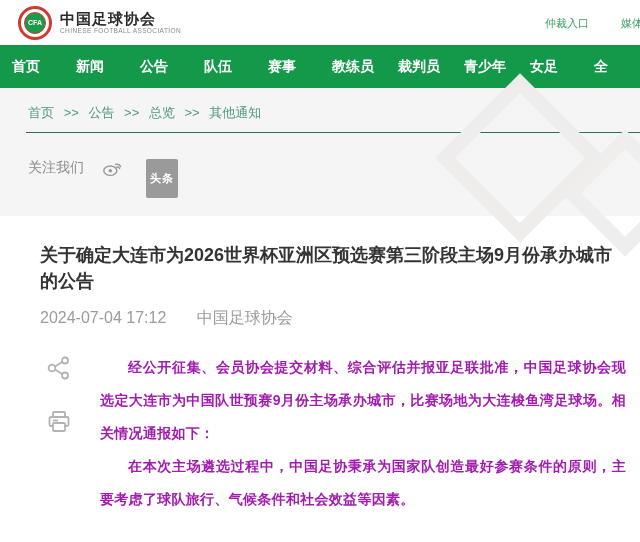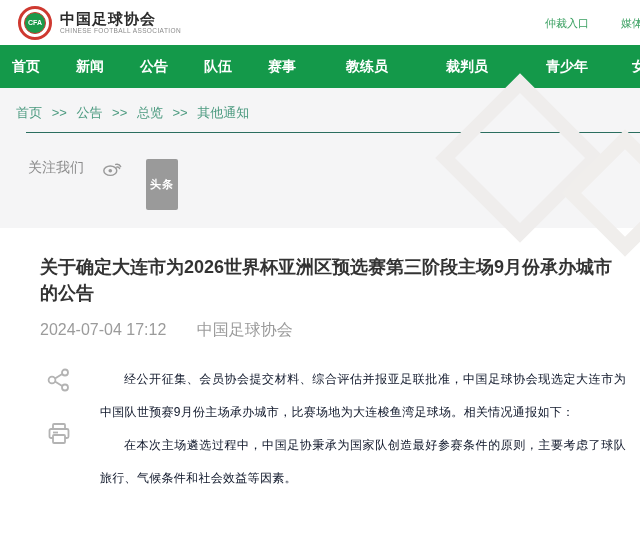--- a/index.html
+++ b/index.html
@@ -20,55 +20,55 @@
   .logo-sub { font-size:6.5px; color:#8a8a8a; letter-spacing:.4px; }
   .top-links { position:absolute; right:0; top:16px; display:flex; gap:32px;
     font-size:11px; color:#3aa061; white-space:nowrap; width:95px; overflow:hidden; }
   .top-links a { color:#3aa061; text-decoration:none; cursor:pointer; }
 
   
   .mainnav { height:43px; background:#14994a; display:flex; align-items:center;
     padding-left:12px; overflow:hidden; white-space:nowrap; }
   .mainnav .nav-item { color:#fff; font-size:14px; font-weight:bold;
     margin-right:0; cursor:pointer; flex:0 0 auto; width:64px; text-align:left; }
-  .mainnav .nav-item.n3 { width:86px;margin-left:14px; }
+  .mainnav .nav-item.n3 { width:66px; }
 
   
   .crumb-zone { position:relative; }
   .watermark1, .watermark2 { position:absolute; border:14px solid #efedec;
     transform:rotate(45deg); pointer-events:none; }
   .watermark1 { width:120px; height:120px; right:60px; top:10px; }
   .watermark2 { width:90px; height:90px; right:-30px; top:60px; border-color:#f0eeec; }
-  .breadcrumb { padding:16px 0 10px 16px; font-size:13px; color:#4d9b80;
+  .breadcrumb { padding:16px 0 10px 28px; font-size:13px; color:#4d9b80;
     position:relative; z-index:1; }
   .breadcrumb span { margin-right:6px; }
   .breadcrumb .bc-link { cursor:pointer; }
   .crumb-rule { border-bottom:1px solid #2b6e5f; margin:0 0 0 26px; }
 
   
   .follow-row { display:flex; align-items:flex-start; padding:26px 0 18px 28px;
     position:relative; z-index:1; }
   .follow-label { font-size:14px; color:#8c8c8c; margin-right:18px; }
   .weibo-icon { width:22px; height:18px; margin-right:22px; }
   .toutiao-badge { background:#9a9a9a; color:#fff; font-size:11px; font-weight:bold;
-    padding:18px 4px; border-radius:2px; letter-spacing:1px; cursor:pointer; }
+    padding:12px 4px; border-radius:2px; letter-spacing:1px; cursor:pointer; }
 
   
   .article-card { background:#fff; min-height:337px; padding:26px 14px 20px 40px; }
   .article-title { font-size:18px; font-weight:bold; color:#333; line-height:1.45;
     max-width:575px; }
   .article-meta { margin-top:14px; font-size:16px; color:#9b9b9b; }
   .article-meta .src { margin-left:26px; }
   .article-body-wrap { display:flex; margin-top:22px; }
   .tool-col { width:60px; flex:0 0 auto; display:flex; flex-direction:column;
     align-items:flex-start; gap:28px; padding-left:6px; padding-top:4px; }
   .tool-icon { width:26px; height:26px; cursor:pointer; }
   .para-col { flex:1; }
-  .para { font-size:12px; color:#0f172a; line-height:33px; text-indent:2em;
-    text-align:justify; letter-spacing:.3px; }
+  .para { font-size:14px; color:#a21caf; line-height:33px; text-indent:2em;
+    text-align:justify; letter-spacing:.3px;font-weight:bold; }
 </style>
 </head>
 <body>
 
 <div class="topbar">
   <div class="logo-badge">
     <div class="logo-core">
         <span>CFA</span>
       </div>
   </div>

